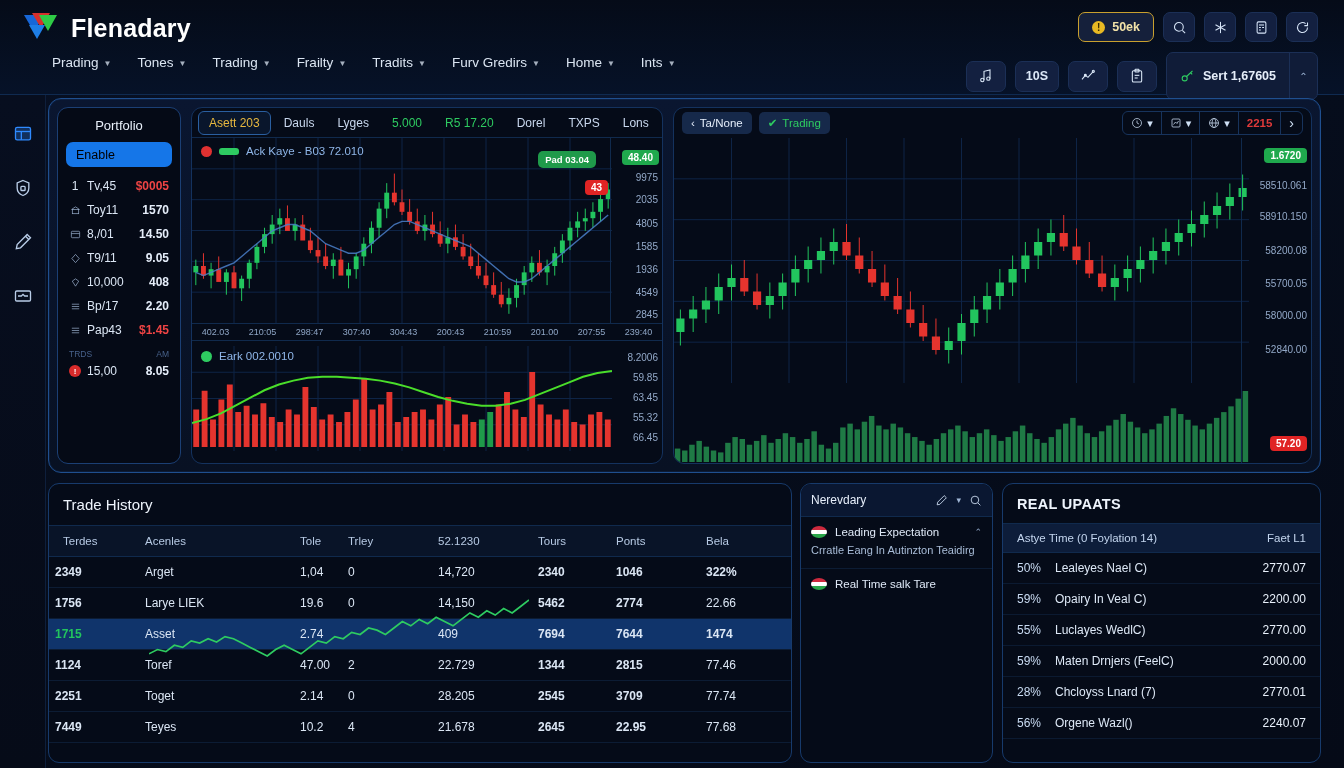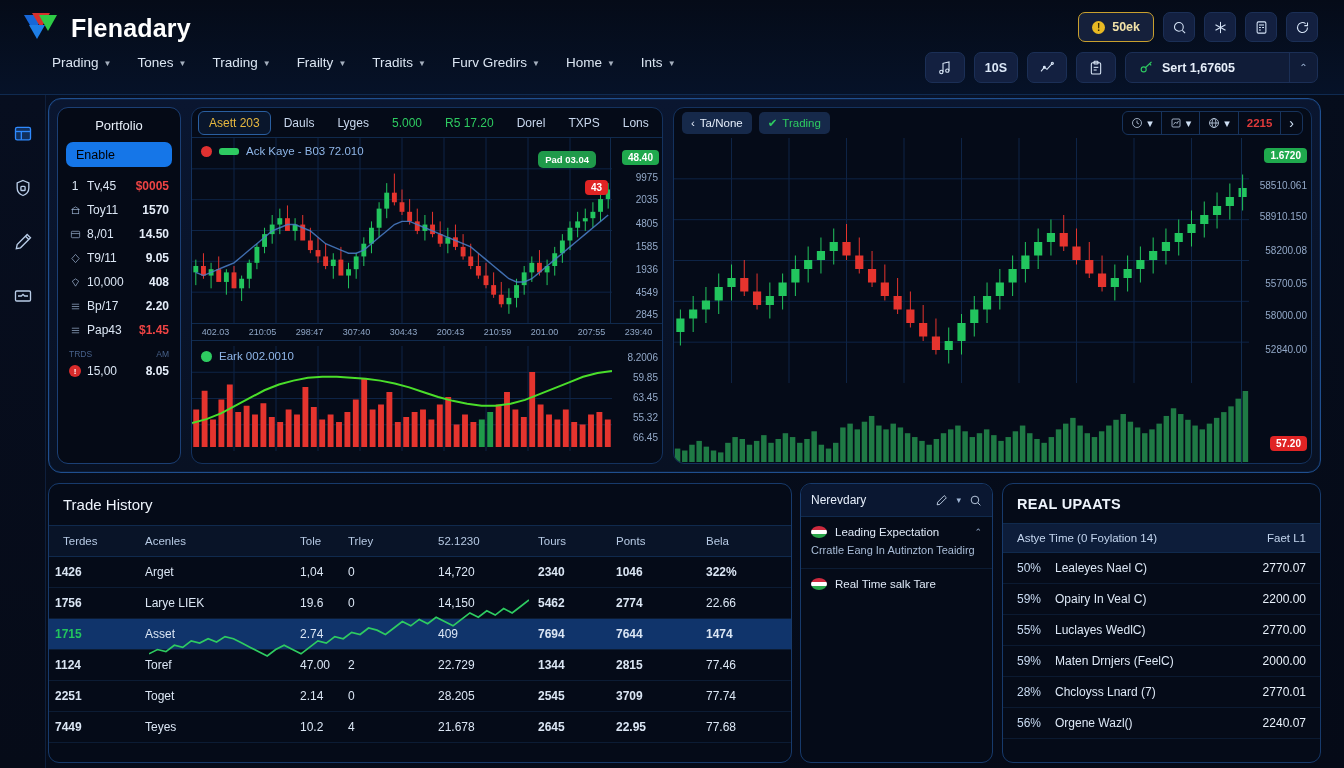--- a/index.html
+++ b/index.html
@@ -61,22 +61,22 @@
 
   .hdr-bot-right { position: absolute; right: 26px; top: 52px; display: flex; gap: 9px; align-items: center; }
   .tool-btn {
     min-width: 40px; height: 31px; padding: 0 10px; border-radius: 7px;
     background: #132040; border: 1px solid #1b2f56;
     display: flex; align-items: center; justify-content: center;
     font-size: 12.5px; color: #dce8f8; cursor: pointer; font-weight: 600;
   }
   .tool-btn svg { width: 16px; height: 16px; fill: none; stroke: #dbe8f8; stroke-width: 1.6; }
   .acct {
-    display: flex; height: 31px;
-    border-radius: 7px; background: #101c38; border: 1px solid #1b2f56; overflow: hidden; gap: 41px;
+    display: flex; height: 48px;
+    border-radius: 7px; background: #101c38; border: 1px solid #1b2f56; overflow: hidden;
   }
   .acct-main { display:flex; align-items:center; gap:8px; padding: 0 13px; height:100%; cursor:pointer; }
   .acct-label { font-size: 12.5px; color: #e6eef9; font-weight: 600; white-space: nowrap; }
   .acct-chev { width: 28px; height: 100%; border-left: 1px solid #1b2f56;
      display:flex; align-items:center; justify-content:center; cursor:pointer; font-size:10px; color:#9fb6d6; }
 
   
   .rail {
     position: absolute; left: 0; top: 95px; width: 46px; height: 673px;
     background: linear-gradient(180deg, #070e1f, #060b18);
@@ -1021,21 +1021,21 @@
               <th style="width:48px;">Tole</th>
               <th style="width:90px;">Trley</th>
               <th style="width:100px;">52.1230</th>
               <th style="width:78px;">Tours</th>
               <th style="width:90px;">Ponts</th>
               <th>Bela</th>
             </tr>
               </thead>
             <tbody id="th-body">
                 <tr>
-                  <td class="idx red">1426</td>
+                  <td class="idx red">2349</td>
                   <td class="">Arget</td>
                   <td class="">1,04</td>
                   <td class="">0</td>
                   <td class="">14,720</td>
                   <td class="red">2340</td>
                   <td class="green">1046</td>
                   <td class="green">322%</td>
                 </tr>
                 <tr>
                   <td class="idx red">1756</td>

